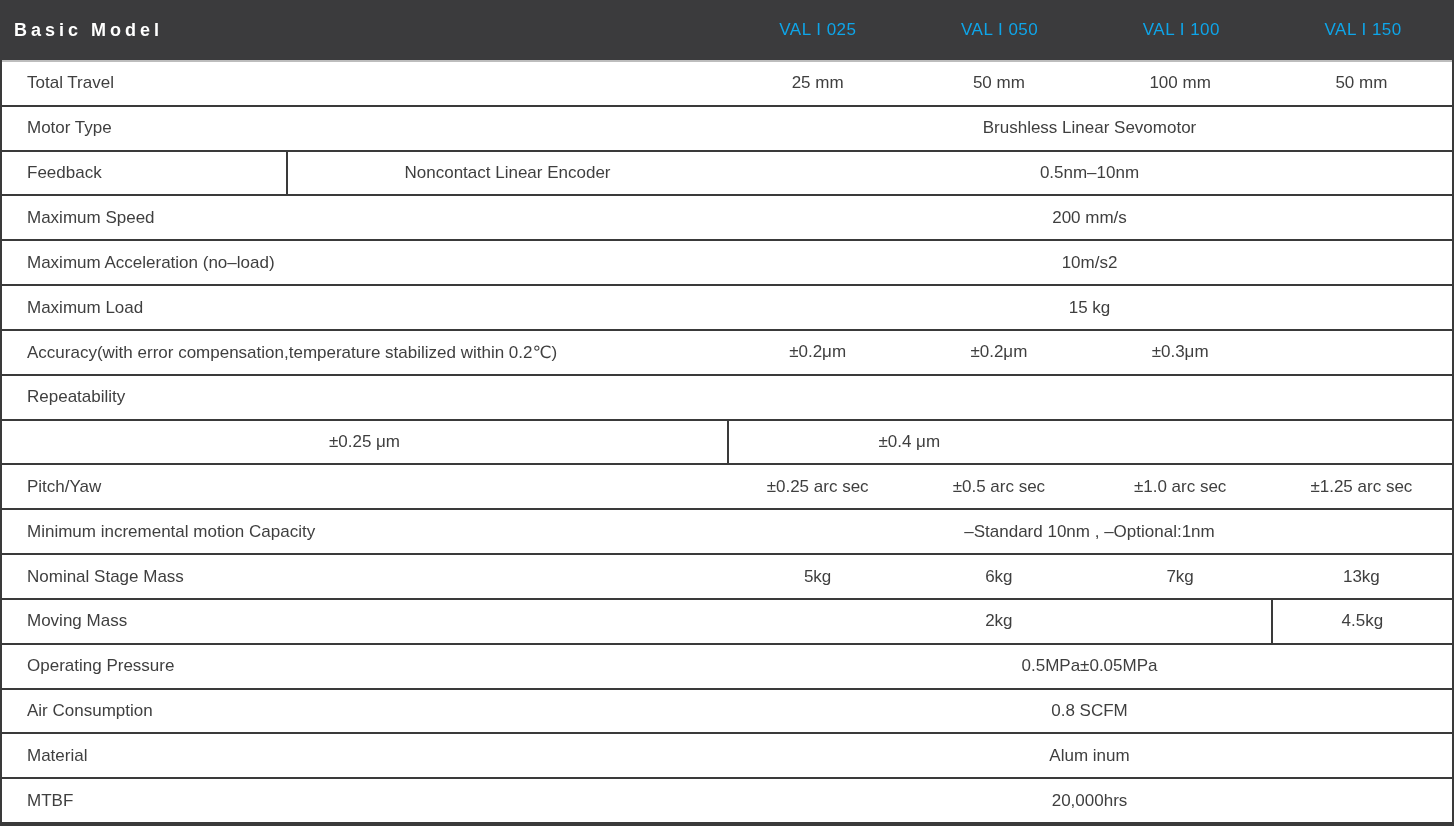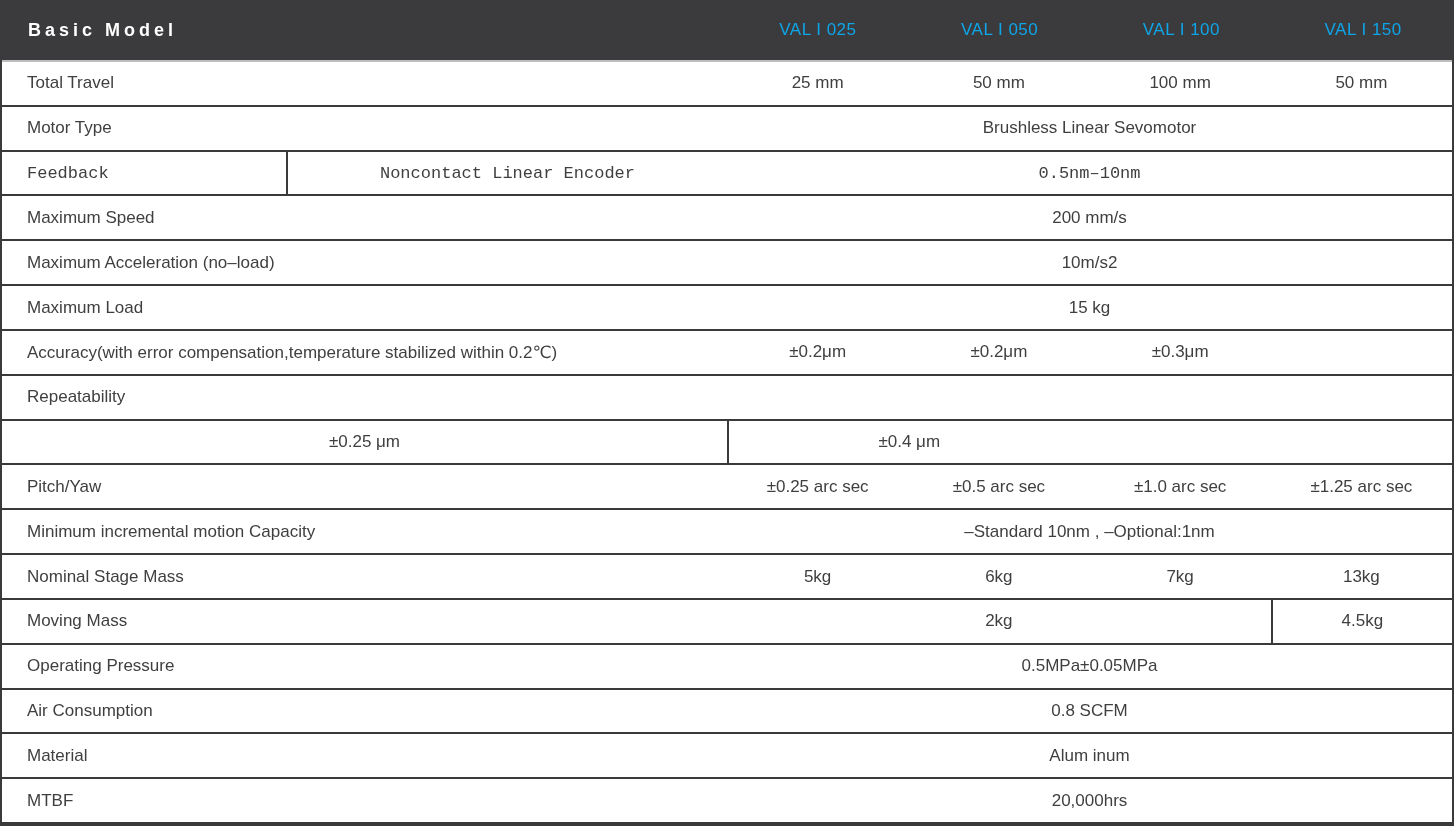--- a/index.html
+++ b/index.html
@@ -11,40 +11,40 @@
   }
   .spec-table *{box-sizing:border-box;}
   
   .thead{
     height:60px;flex:none;background:#3b3b3d;
     display:grid;grid-template-columns:50% 1fr 1fr 1fr 1fr;
     align-items:center;
   }
   .thead .title{
     color:#ffffff;font-weight:bold;font-size:18px;
-    letter-spacing:4px;padding-left:28px;
+    letter-spacing:4px;padding-left:14px;
   }
   .thead .col-h{
     color:#0ea5e9;font-size:17px;text-align:center;letter-spacing:0.5px;
   }
   
   .tbody{
     flex:1;display:flex;flex-direction:column;
     border-left:2px solid #3a3a3a;
     border-right:2px solid #3a3a3a;
     border-bottom:4px solid #3a3a3a;
   }
   .row{
     flex:1;display:grid;align-items:stretch;
     border-top:2px solid #3a3a3a;font-size:17px;
   }
   .row:first-child{border-top:2px solid #bdbdbd;}
   .row.vals4{grid-template-columns:50% 1fr 1fr 1fr 1fr;}
   .row.span1{grid-template-columns:50% 1fr;}
-  .row.feedback{grid-template-columns:284px calc(50% - 284px) 1fr;font-family:Liberation Mono, monospace;}
+  .row.feedback{grid-template-columns:284px calc(50% - 284px) 1fr;}
   .row.split2{grid-template-columns:50% 1fr 1fr;}
   .row.split31{grid-template-columns:50% 3fr 1fr;}
   .cell{
     display:flex;align-items:center;justify-content:center;
     text-align:center;height:100%;padding:0 6px;
   }
   .cell.label{
     justify-content:flex-start;text-align:left;padding-left:25px;
   }
   .bl{border-left:2px solid #3a3a3a;}

